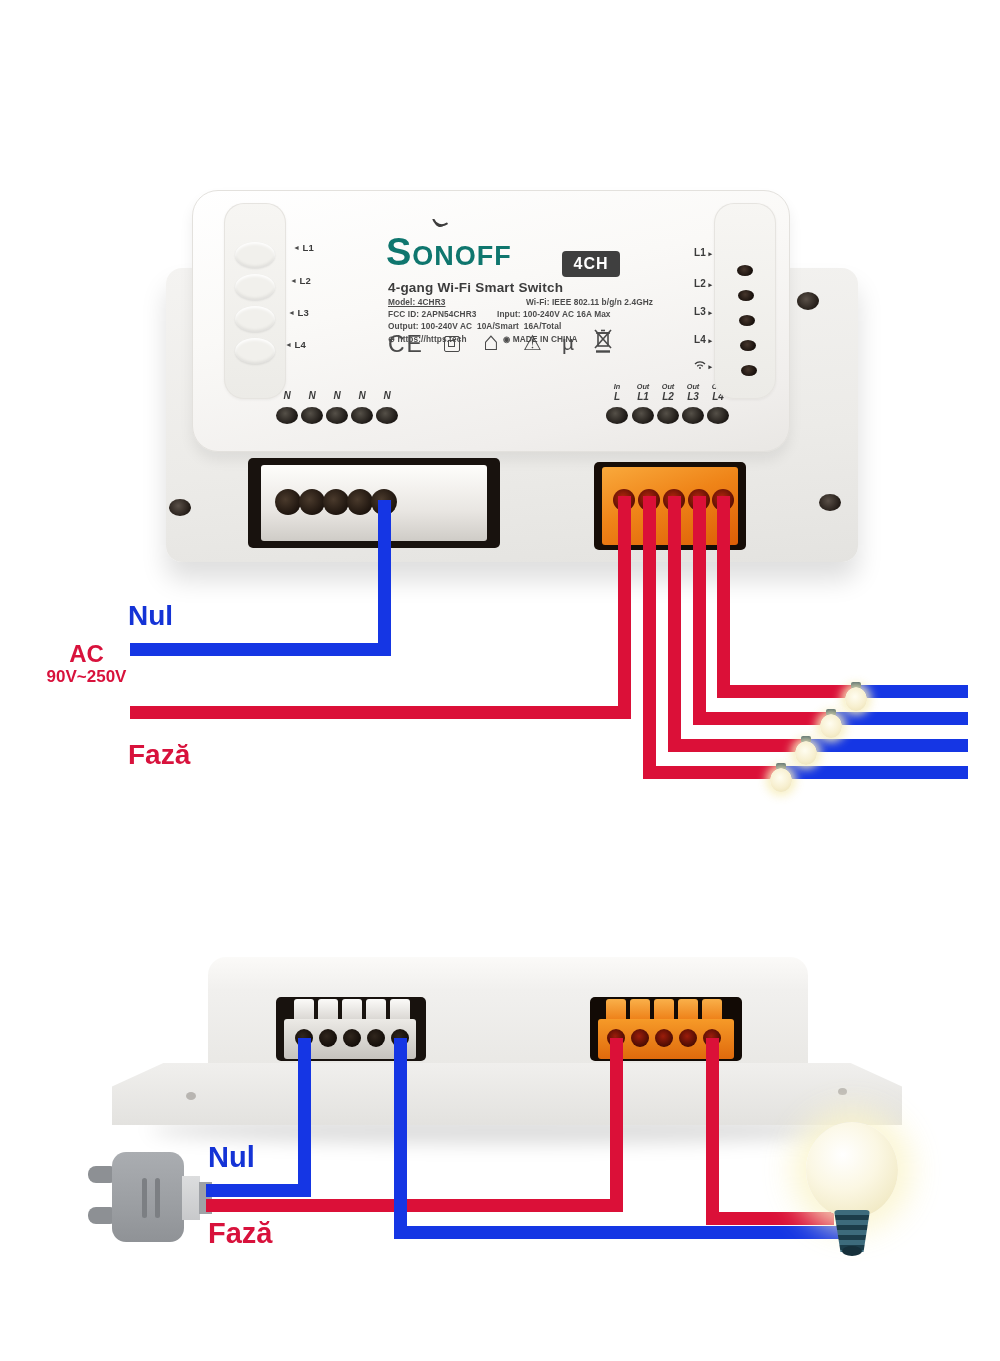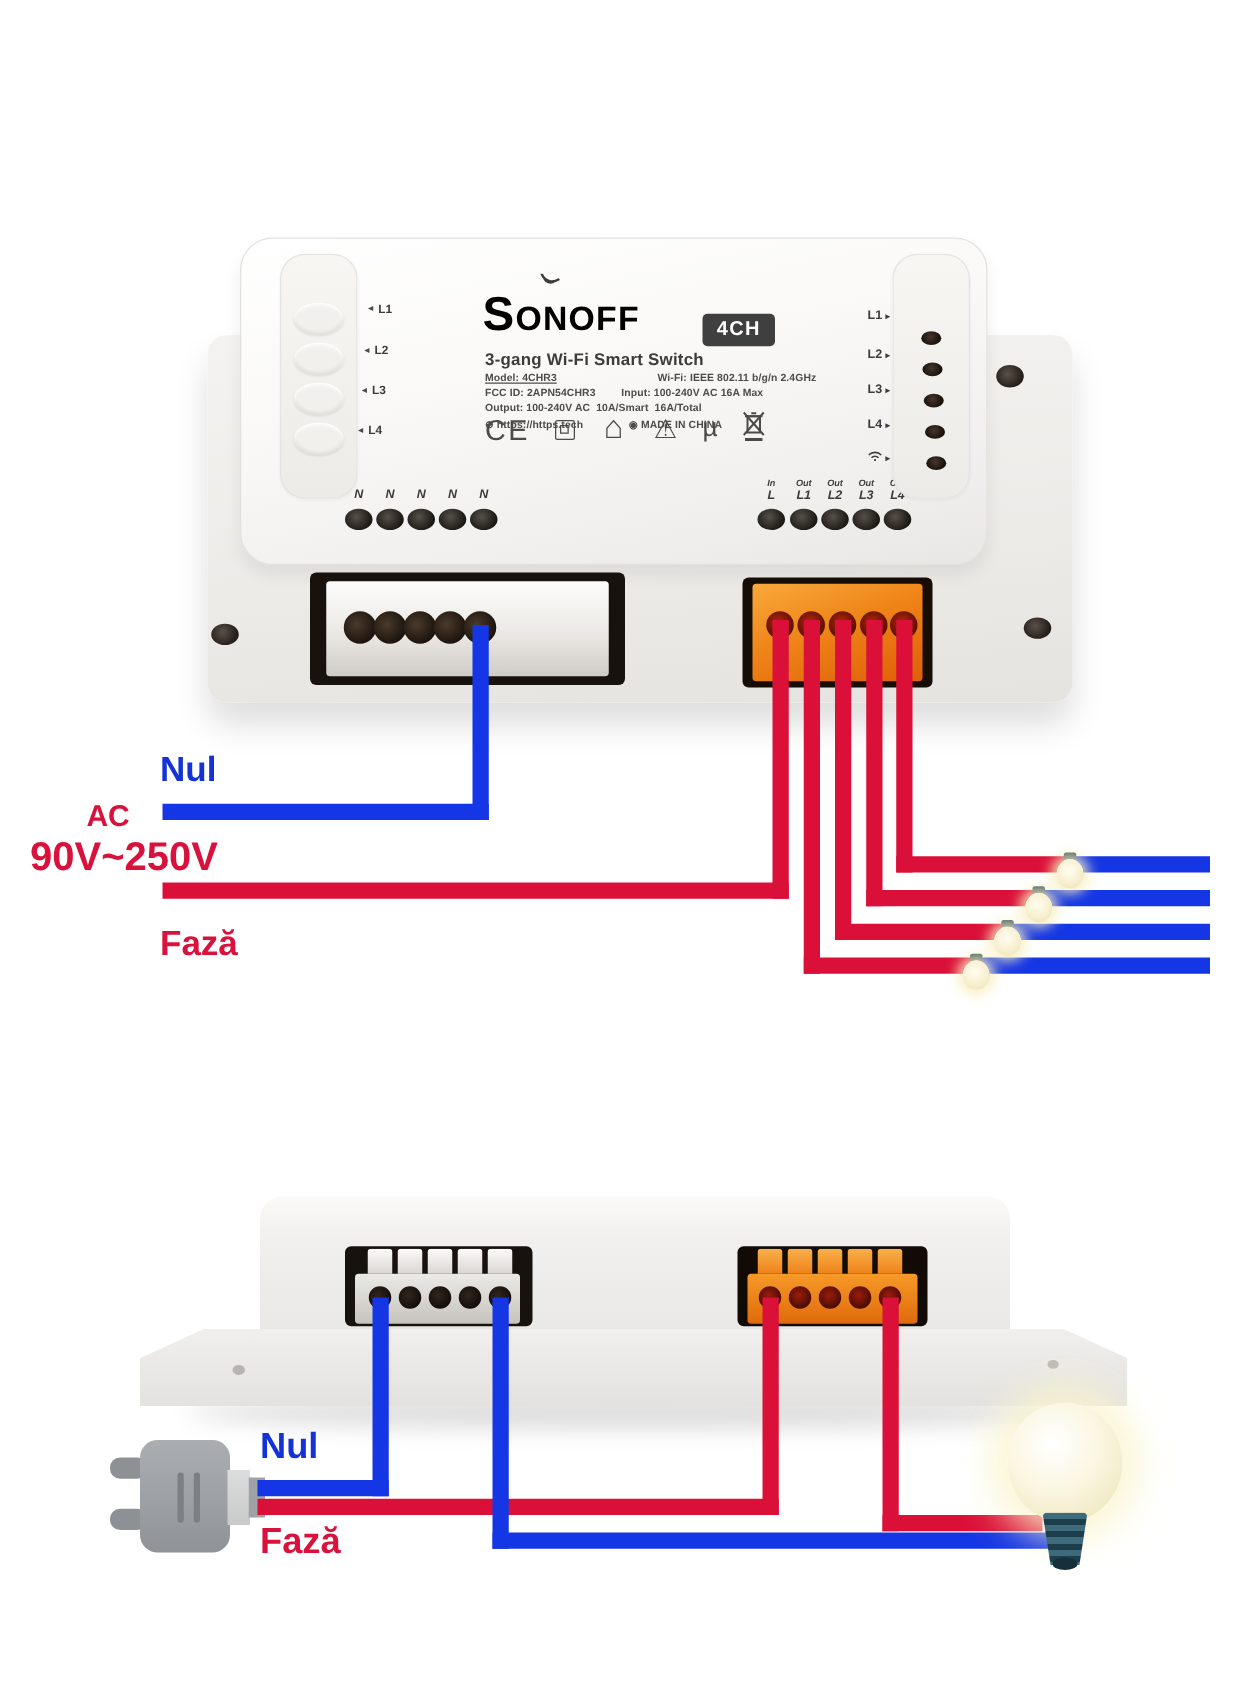--- a/index.html
+++ b/index.html
@@ -25,21 +25,21 @@
     box-shadow:0 8px 14px rgba(0,0,0,.07);}
   .sidestrip{width:62px;height:196px;border-radius:20px;
     background:linear-gradient(180deg,#f7f6f3 0%,#ecebe7 100%);
     box-shadow:inset 0 0 0 1px #e6e4e0, 0 1px 3px rgba(0,0,0,.05);}
   .btn{width:40px;height:26px;border-radius:50%;background:#f1f0ec;
     box-shadow:inset 0 2px 3px rgba(255,255,255,.95), inset 0 -2px 3px rgba(0,0,0,.07), 0 1px 2px rgba(0,0,0,.09);}
   .led{width:16px;height:11px;border-radius:50%;background:radial-gradient(circle at 45% 40%,#46362c 0%,#150e0a 75%);}
   .chl{font-size:9.5px;font-weight:700;color:#3b3b3b;white-space:nowrap;}
   .chl .mini{font-size:7px;vertical-align:1px;color:#4a4a4a;}
   .chr{width:48px;text-align:right;font-size:10px;font-weight:700;color:#3b3b3b;white-space:nowrap;}
-  .logo{font-size:38px;line-height:1;font-weight:700;font-variant:small-caps;color:#000000;letter-spacing:1px;}
+  .logo{font-size:38px;line-height:1;font-weight:700;font-variant:small-caps;color:#0f766e;letter-spacing:1px;}
   .badge{width:58px;height:26px;background:#3f3f3f;border-radius:4px;color:#fff;font-weight:700;
     font-size:16px;text-align:center;line-height:26px;letter-spacing:1px;}
   .subtitle{font-size:13.5px;font-weight:700;color:#3c3c3c;letter-spacing:.2px;}
   .spec{font-size:8.3px;font-weight:700;color:var(--print);white-space:pre;letter-spacing:.1px;}
   .cert{color:#4a4a4a;}
   .nlabel{width:18px;text-align:center;font-size:10px;font-weight:700;font-style:italic;color:#3c3c3c;}
   .tstack{width:28px;text-align:center;font-style:italic;color:#3c3c3c;line-height:1.15;}
   .tstack .sub{font-size:7.3px;font-weight:700;display:block;}
   .tstack .main{font-size:10px;font-weight:700;display:block;}
   .screwoval{width:22px;height:17px;border-radius:50%;
@@ -120,21 +120,21 @@
   <div class="abs chl" style="left:285px;top:339px;"><span class="mini">◄</span> <span>L4</span></div>
 
   <div class="abs logo" style="left:386px;top:233px;">Sonoff</div>
   <svg class="abs" style="left:426px;top:219px;z-index:3;" width="22" height="15" viewBox="0 0 22 15">
     <g stroke="#3e3d3d" stroke-width="2" fill="none" stroke-linecap="round" transform="rotate(18 11 12)">
       <path d="M4,12 A9,9 0 0,1 18,12" transform="scale(1,-1) translate(0,-14)"></path>
       <path d="M7.5,12 A5,5 0 0,1 14.5,12" transform="scale(1,-1) translate(0,-17)"></path>
     </g>
   </svg>
   <div class="abs badge" style="left:562px;top:251px;">4CH</div>
-  <div class="abs subtitle" style="left:388px;top:280px;">3-gang Wi-Fi Smart Switch</div>
+  <div class="abs subtitle" style="left:388px;top:280px;">4-gang Wi-Fi Smart Switch</div>
 
   <div class="abs spec" style="left:388px;top:297px;text-decoration:underline;">Model: 4CHR3</div>
   <div class="abs spec" style="left:526px;top:297px;">Wi-Fi: IEEE 802.11 b/g/n 2.4GHz</div>
   <div class="abs spec" style="left:388px;top:309px;">FCC ID: 2APN54CHR3</div>
   <div class="abs spec" style="left:497px;top:309px;">Input: 100-240V AC 16A Max</div>
   <div class="abs spec" style="left:388px;top:321px;">Output: 100-240V AC  10A/Smart  16A/Total</div>
   <div class="abs spec" style="left:388px;top:334px;"><span>⊕</span> <span>https://https.tech</span></div>
   <div class="abs spec" style="left:503px;top:334px;"><span>◉</span> <span>MADE IN CHINA</span></div>
 
   <div class="abs cert" style="left:388px;top:330px;font-size:23px;font-weight:300;letter-spacing:2px;top:331px;">CE</div>
@@ -257,21 +257,21 @@
       <div class="cap"></div>
       <div class="glass"></div>
     </div>
   <div class="abs bulb-s" style="left:769px;top:763px;">
       <div class="cap"></div>
       <div class="glass"></div>
     </div>
 
   <div class="abs wlabel-b" style="left:128px;top:600px;font-size:28px;">Nul</div>
   <div class="abs wlabel-r" style="left:24px;top:640px;width:125px;text-align:center;font-size:24px;">AC</div>
-  <div class="abs wlabel-r" style="left:24px;top:667px;width:125px;text-align:center;font-size:32px;">90V~250V</div>
+  <div class="abs wlabel-r" style="left:24px;top:667px;width:125px;text-align:center;font-size:17px;">90V~250V</div>
   <div class="abs wlabel-r" style="left:128px;top:739px;font-size:28px;">Fază</div>
 
   <div class="abs bshadow"></div>
   <div class="abs bbox"></div>
   <div class="abs bflange"></div>
   <div class="abs" style="left:186px;top:1092px;width:10px;height:8px;border-radius:50%;background:#b8b5b1;"></div>
   <div class="abs" style="left:838px;top:1088px;width:9px;height:7px;border-radius:50%;background:#bcb9b5;"></div>
 
   <div class="abs recess" style="left:276px;top:997px;width:150px;height:64px;"></div>
   <div class="abs lever-w" style="left:294px;top:999px;"></div>

